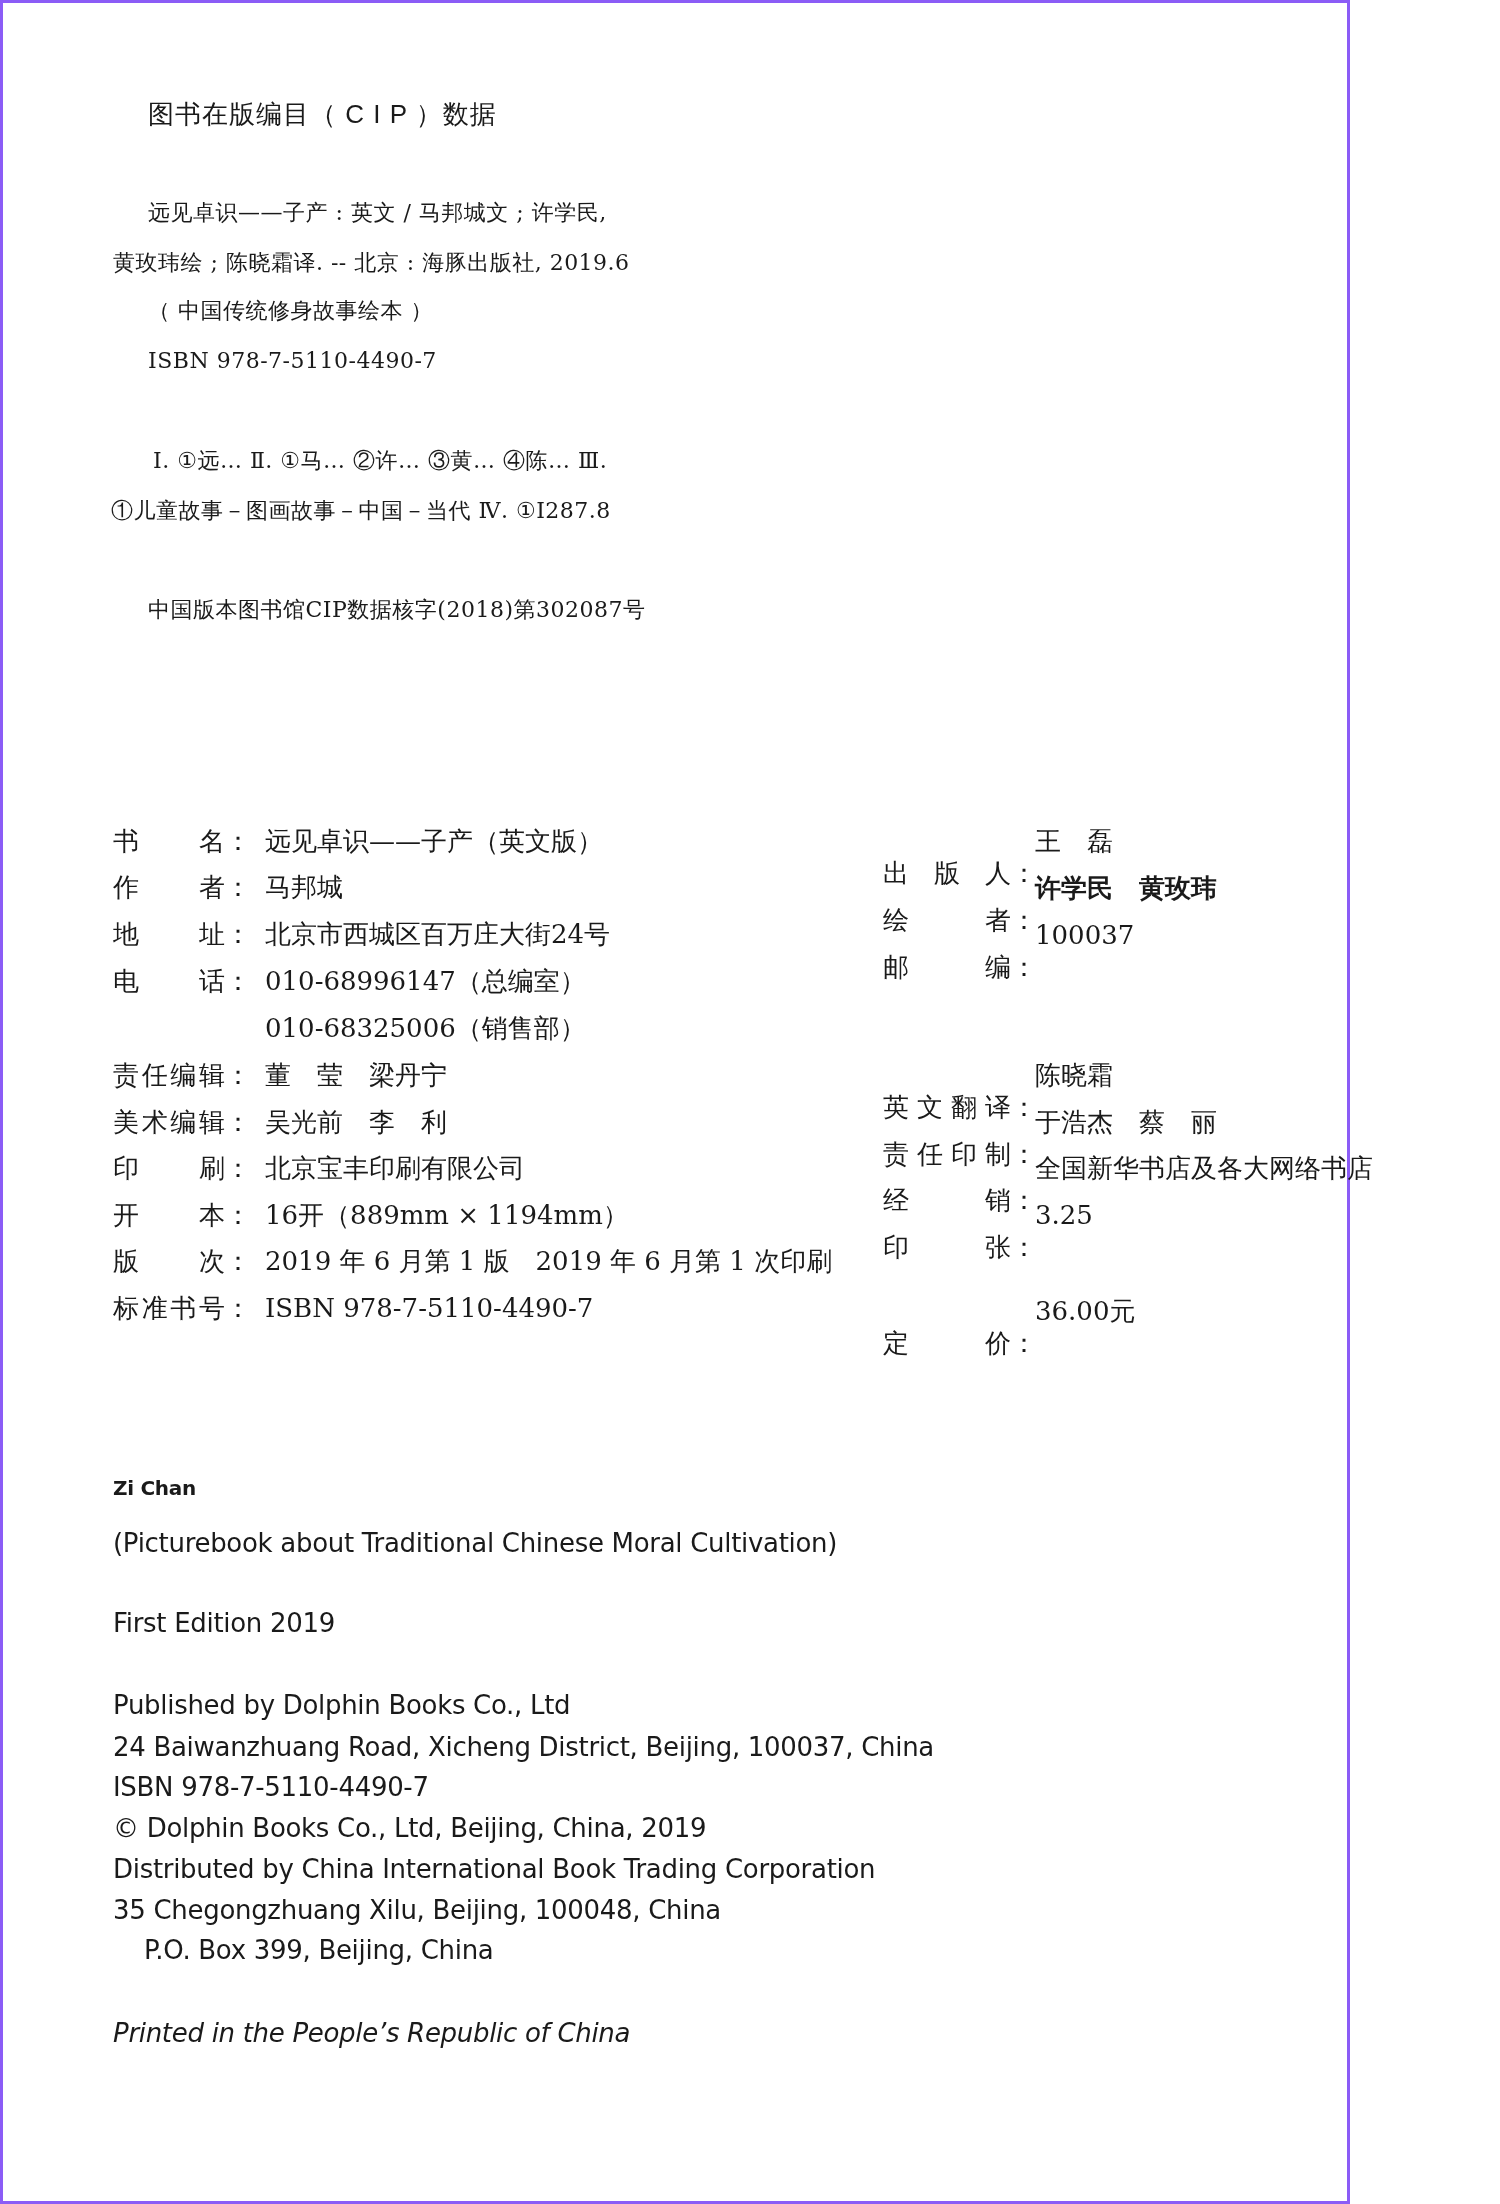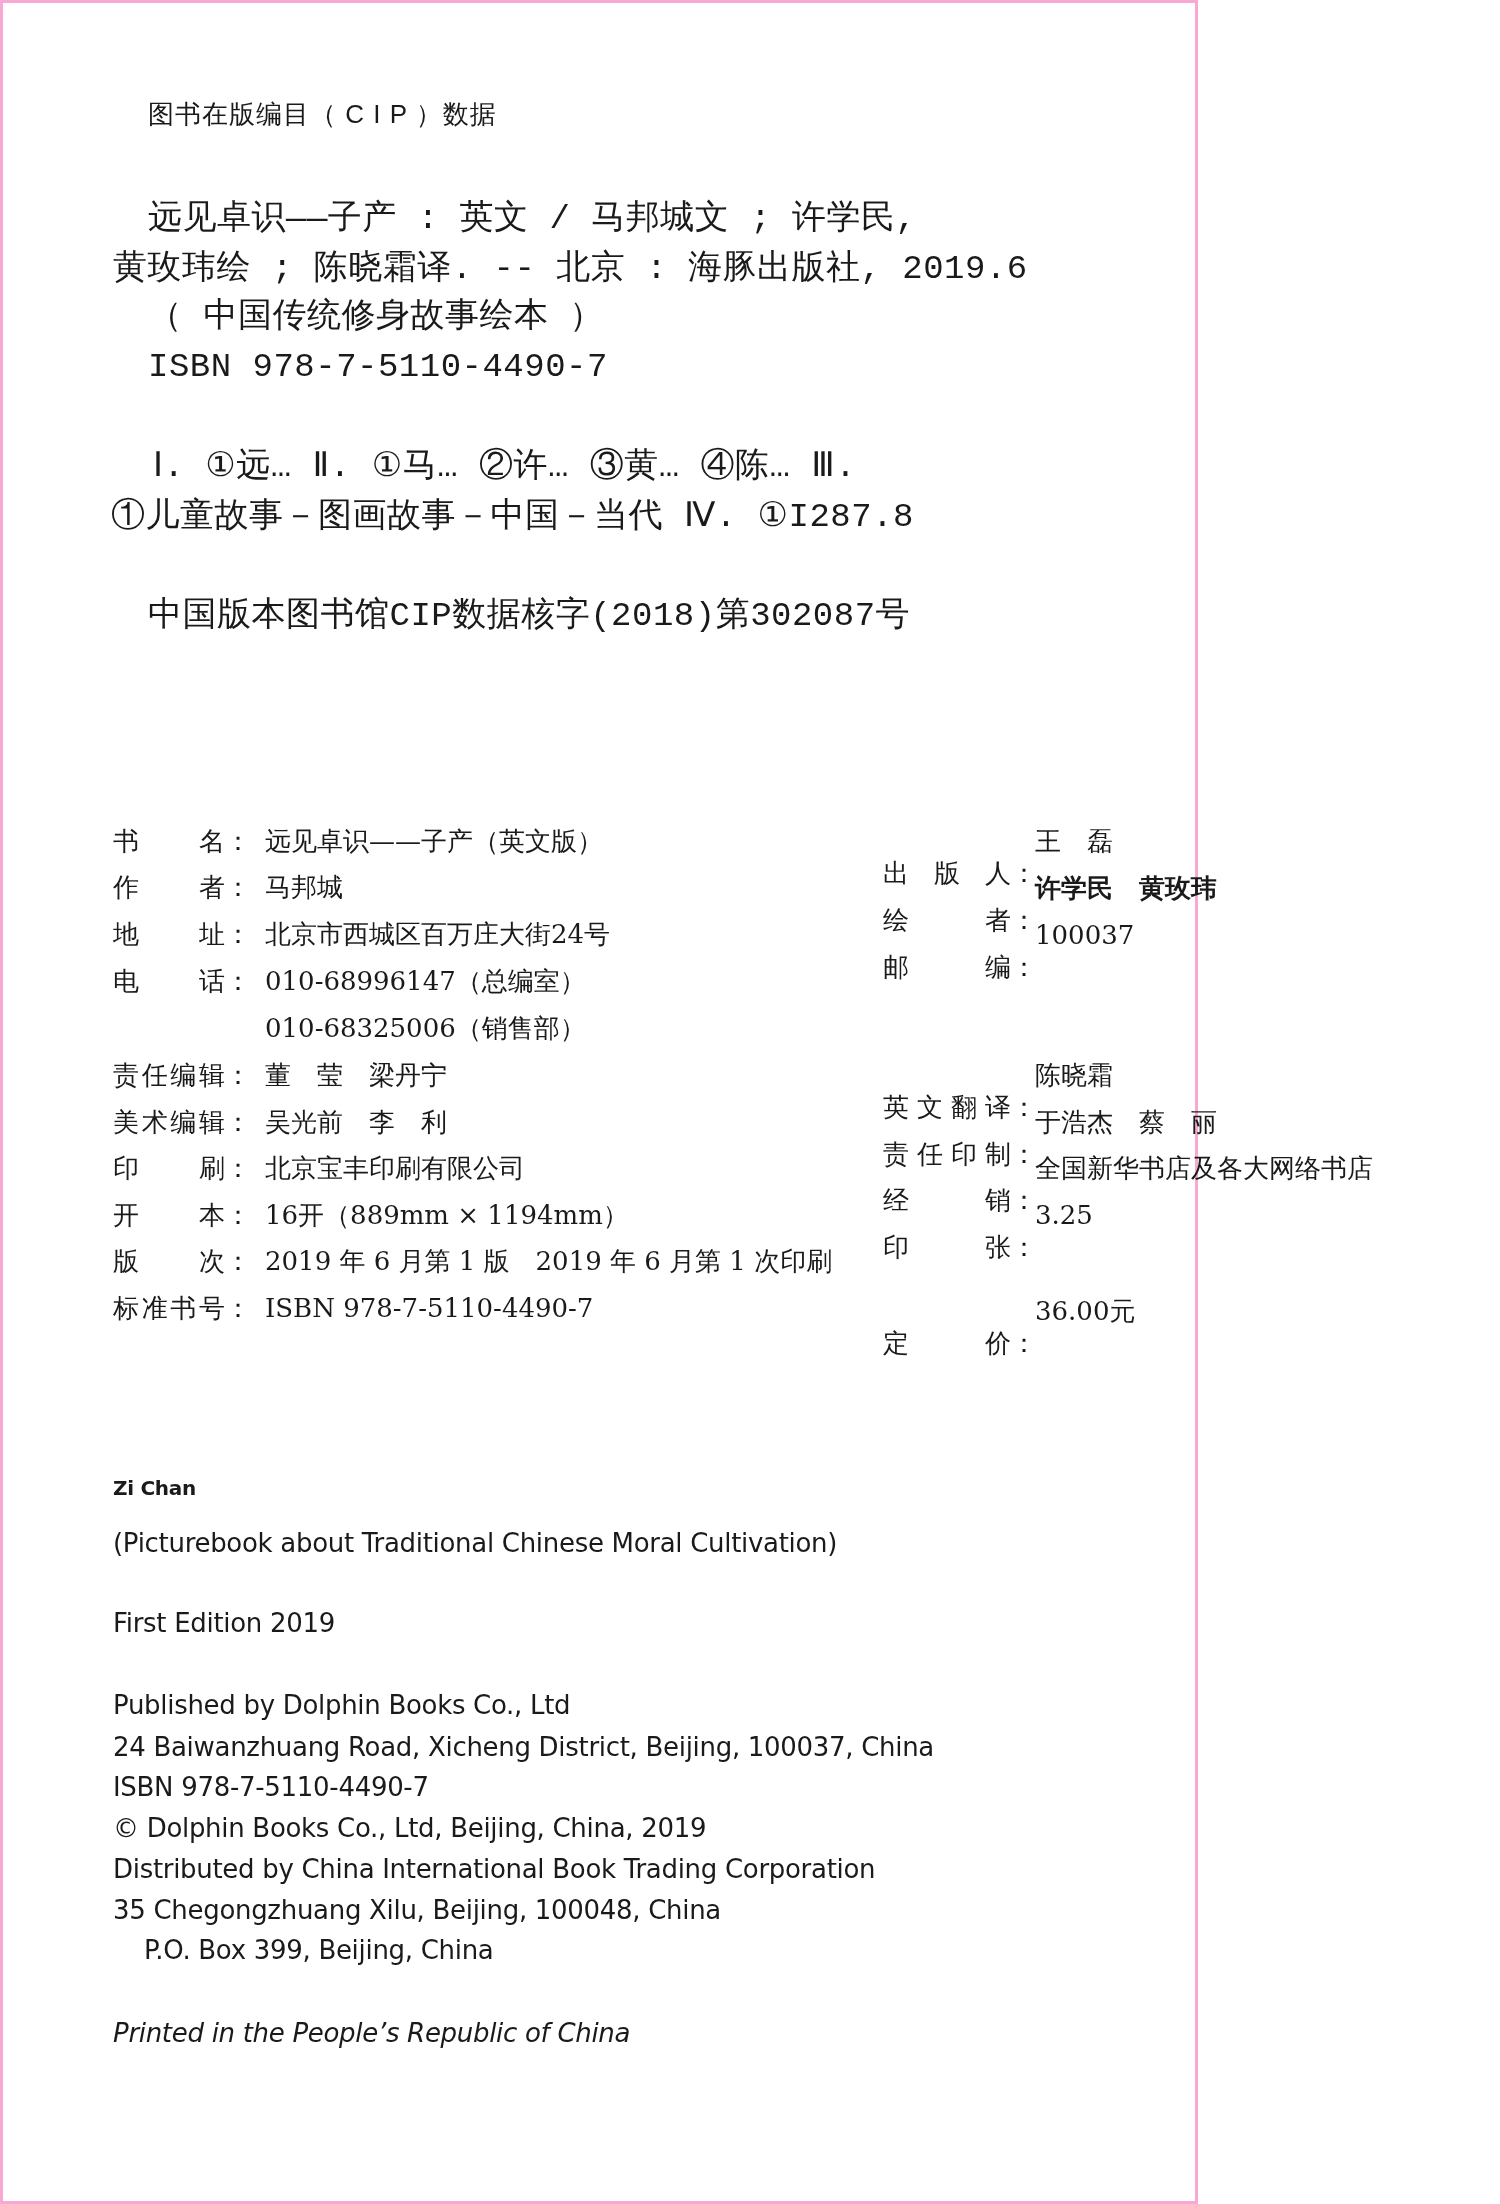--- a/index.html
+++ b/index.html
@@ -1,30 +1,30 @@
 <!DOCTYPE html>
 <html><head>
   <meta charset="utf-8">
   <style>
     html, body { margin: 0; padding: 0; background: #ffffff; }
     body {
       width: 1500px; height: 2204px; position: relative; overflow: hidden;
       color: #1a1a1a;
     }
     .page {
-      position: absolute; left: 0; top: 0; width: 1198px; height: 2204px;
-      box-sizing: border-box; border: 3px solid #f9a8d4; background: #fff;
+      position: absolute; left: 0; top: 0; width: 1350px; height: 2204px;
+      box-sizing: border-box; border: 3px solid #8b5cf6; background: #fff;
     }
     .serif { font-family: "DejaVu Serif", "Liberation Serif", serif; }
     .sans { font-family: "Liberation Sans", "DejaVu Sans", sans-serif; }
     .line { position: absolute; white-space: nowrap; line-height: 1; }
 
     
     .cip-title { left: 145px; top: 98px; font-size: 26px; letter-spacing: 1px; }
-    .cip-line { font-size: 34px; letter-spacing: 0.5px; font-family: Liberation Mono, monospace; }
+    .cip-line { font-size: 22px; letter-spacing: 0.5px; }
 
     
     .col-row { position: absolute; white-space: nowrap; font-size: 26px; line-height: 1; }
     .lbl { position: absolute; top: 0; }
     .lbl-span { display: inline-block; width: 112px; text-align: justify; text-align-last: justify; }
     .lbl-span-r { display: inline-block; width: 128px; text-align: justify; text-align-last: justify; margin-top: 32px; }
     .colon { display: inline-block; width: 20px; }
     .val { position: absolute; top: 0; }
 
     

